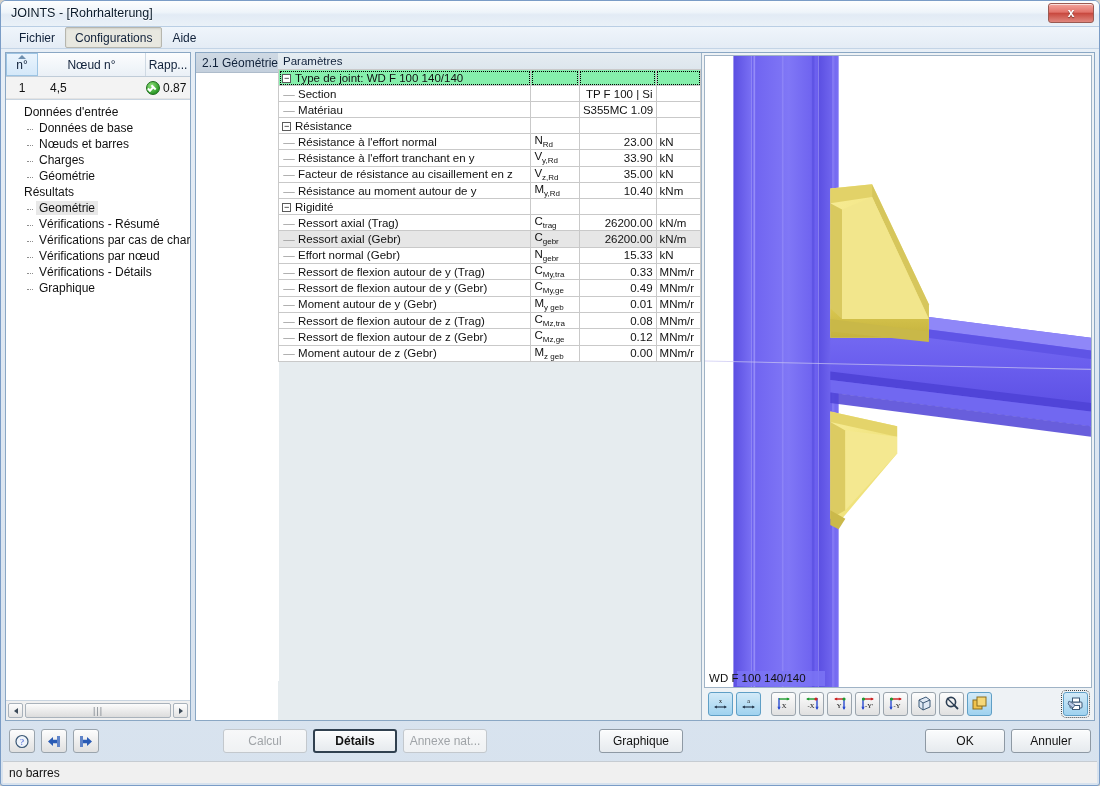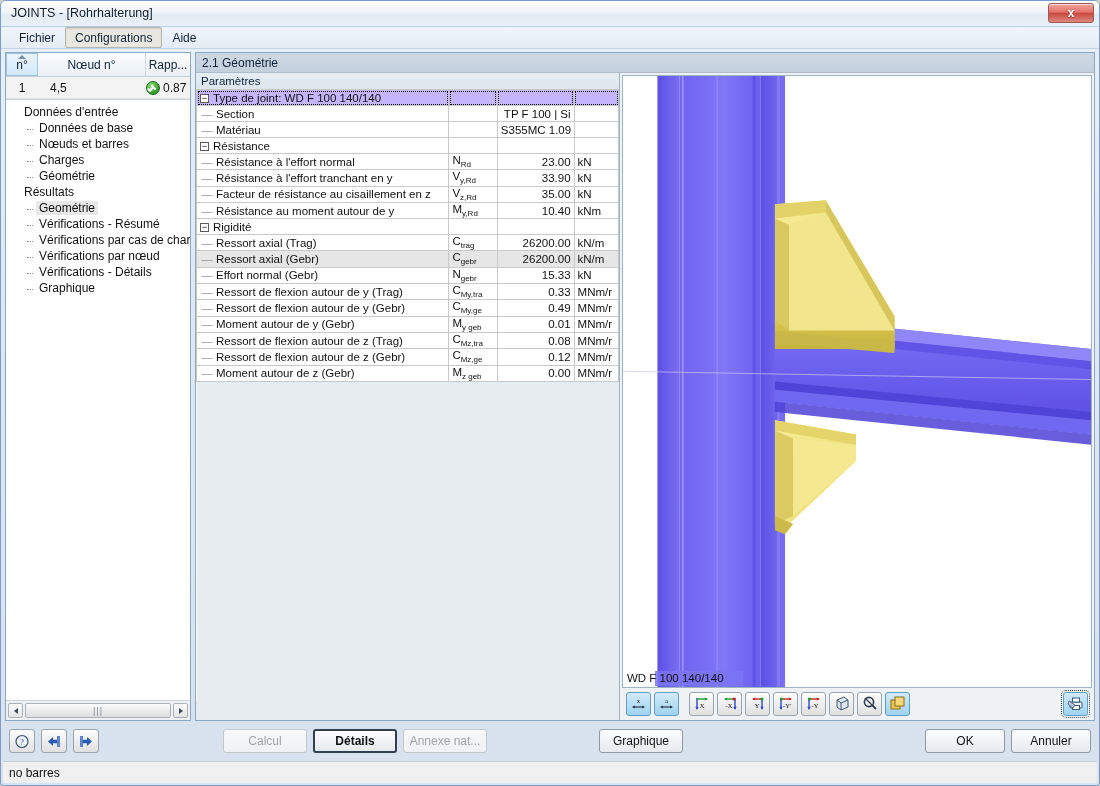--- a/index.html
+++ b/index.html
@@ -134,21 +134,21 @@
   #left-scroll-track { flex:1; height:15px; margin:0 2px; background:#fafafa; position:relative; }
   #left-scroll-thumb{
     position:absolute; left:0; top:0; width:100%; height:15px;
     background:linear-gradient(180deg,#fcfcfc,#dcdcdc);
     border:1px solid #a9b2bb; border-radius:2px;
     display:flex;align-items:center;justify-content:center; cursor:pointer;
   }
   .grip { font-size:9px; color:#7d858d; letter-spacing:1px; }
 
   
-  #main-panel { flex:1; display:flex; flex-direction:column; min-width:0; min-height:0;
+  #main-panel { flex:1; display:flex; flex-direction:row; min-width:0; min-height:0;
     border:1px solid #8aa7c4; background:#fff; }
   #main-header {
     height:20px; flex:none; display:flex; align-items:center; padding-left:6px;
     font-size:12px; color:#10213a;
     background:linear-gradient(180deg,#cfd9e4,#c4d0dd);
     border-bottom:1px solid #aebccb;
   }
   #main-split { flex:1; display:flex; min-height:0; background:#eef2f5; }
 
   
@@ -160,21 +160,21 @@
   #grid-scroll { flex:1; overflow:hidden; background:#e6ecef; }
   table#param-grid { border-collapse:collapse; width:100%; table-layout:fixed; background:#fff;}
   table#param-grid td { height:16px; font-size:11.5px; color:#111;
     border:1px solid #c9c9c9; padding:0 3px; overflow:hidden; white-space:nowrap; }
   .col-label { width:250px; }
   .col-sym   { width:48px; }
   .col-val   { width:76px; text-align:right; }
   .col-unit  { width:44px; }
   tr.group-row td { font-weight:normal; background:#fff; }
   tr.group-row.selected td {
-    background:#c4b5fd; color:#fff; outline:1px dotted #000; outline-offset:-2px;
+    background:#86efac; color:#fff; outline:1px dotted #000; outline-offset:-2px;
   }
   tr.alt td { background:#e6e6e6; }
   .expander {
     display:inline-block; width:9px;height:9px; line-height:7px; text-align:center;
     border:1px solid #5b5b5b; background:#fff; color:#000; font-size:9px;
     margin-right:4px; vertical-align:middle; cursor:pointer;
   }
   tr.group-row.selected .expander { background:#fff; color:#000; }
   .dash-mark { display:inline-block; width:14px; color:#9a9a9a; text-align:center; }
   .ind { padding-left:2px; }

